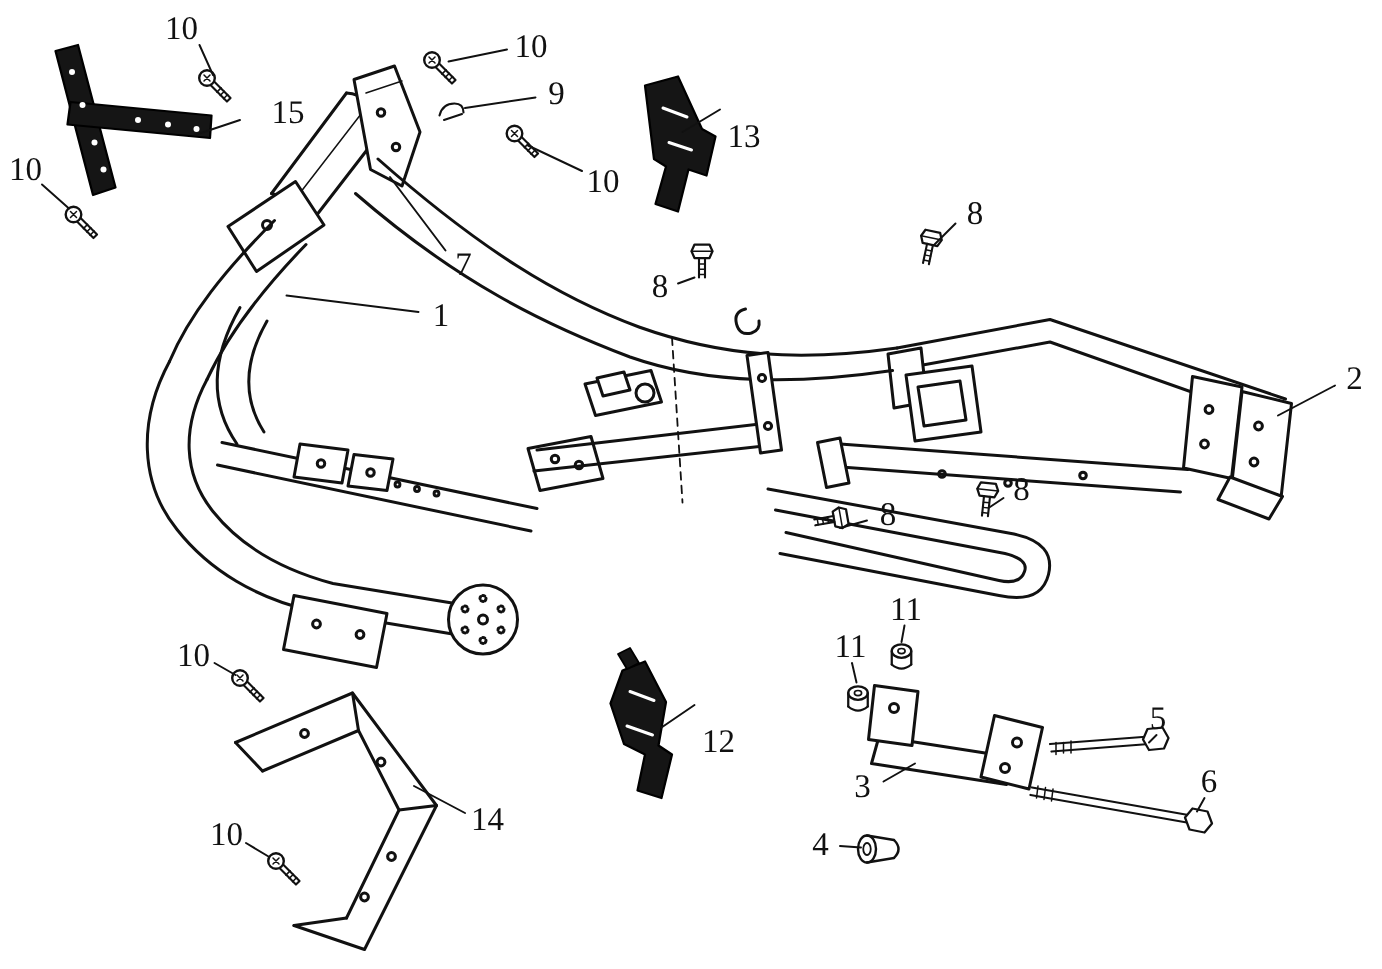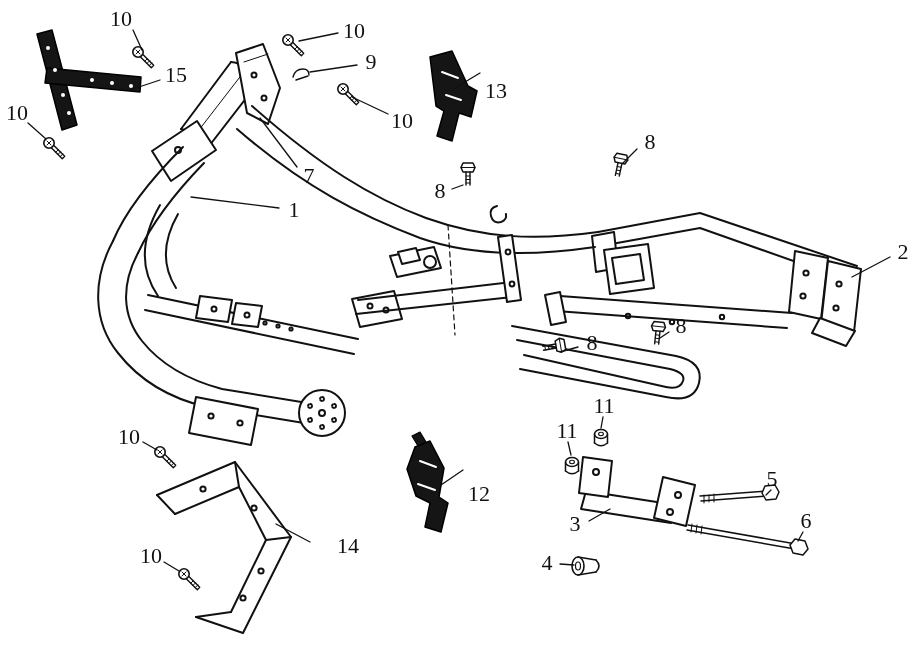--- a/index.html
+++ b/index.html
@@ -228,35 +228,35 @@
           <line x1="310" y1="542" x2="276" y2="524" stroke="#111111" stroke-width="1.3"></line>
           <line x1="164" y1="562" x2="179" y2="571" stroke="#111111" stroke-width="1.3"></line>
         </g>
     </g>
   </svg>
 
   <div id="callout-layer">
       <div class="callout" style="left: 121px; top: 19px;">10</div>
       <div class="callout" style="left: 354px; top: 31px;">10</div>
       <div class="callout" style="left: 371px; top: 62px;">9</div>
-      <div class="callout" style="left: 176px; top: 75px;">15</div>
+      <div class="callout" style="left: 192px; top: 75px;">15</div>
       <div class="callout" style="left: 17px; top: 113px;">10</div>
       <div class="callout" style="left: 496px; top: 79px; margin-top: 12px;">13</div>
       <div class="callout" style="left: 402px; top: 121px;">10</div>
       <div class="callout" style="left: 309px; top: 176px;">7</div>
       <div class="callout" style="left: 440px; top: 191px;">8</div>
       <div class="callout" style="left: 650px; top: 142px;">8</div>
       <div class="callout" style="left: 294px; top: 210px;">1</div>
       <div class="callout" style="left: 903px; top: 252px;">2</div>
       <div class="callout" style="left: 592px; top: 343px;">8</div>
       <div class="callout" style="left: 681px; top: 326px;">8</div>
       <div class="callout" style="left: 129px; top: 437px;">10</div>
       <div class="callout" style="left: 604px; top: 406px;">11</div>
       <div class="callout" style="left: 567px; top: 431px;">11</div>
       <div class="callout" style="left: 479px; top: 465px; margin-top: 29px;">12</div>
       <div class="callout" style="left: 772px; top: 479px;">5</div>
       <div class="callout" style="left: 575px; top: 524px;">3</div>
       <div class="callout" style="left: 806px; top: 521px;">6</div>
       <div class="callout" style="left: 547px; top: 563px;">4</div>
-      <div class="callout" style="left: 325px; top: 546px; margin-left: 23px;">14</div>
+      <div class="callout" style="left: 325px; top: 546px;">14</div>
       <div class="callout" style="left: 151px; top: 556px;">10</div>
     </div>
 </div>
 
 </body></html>

